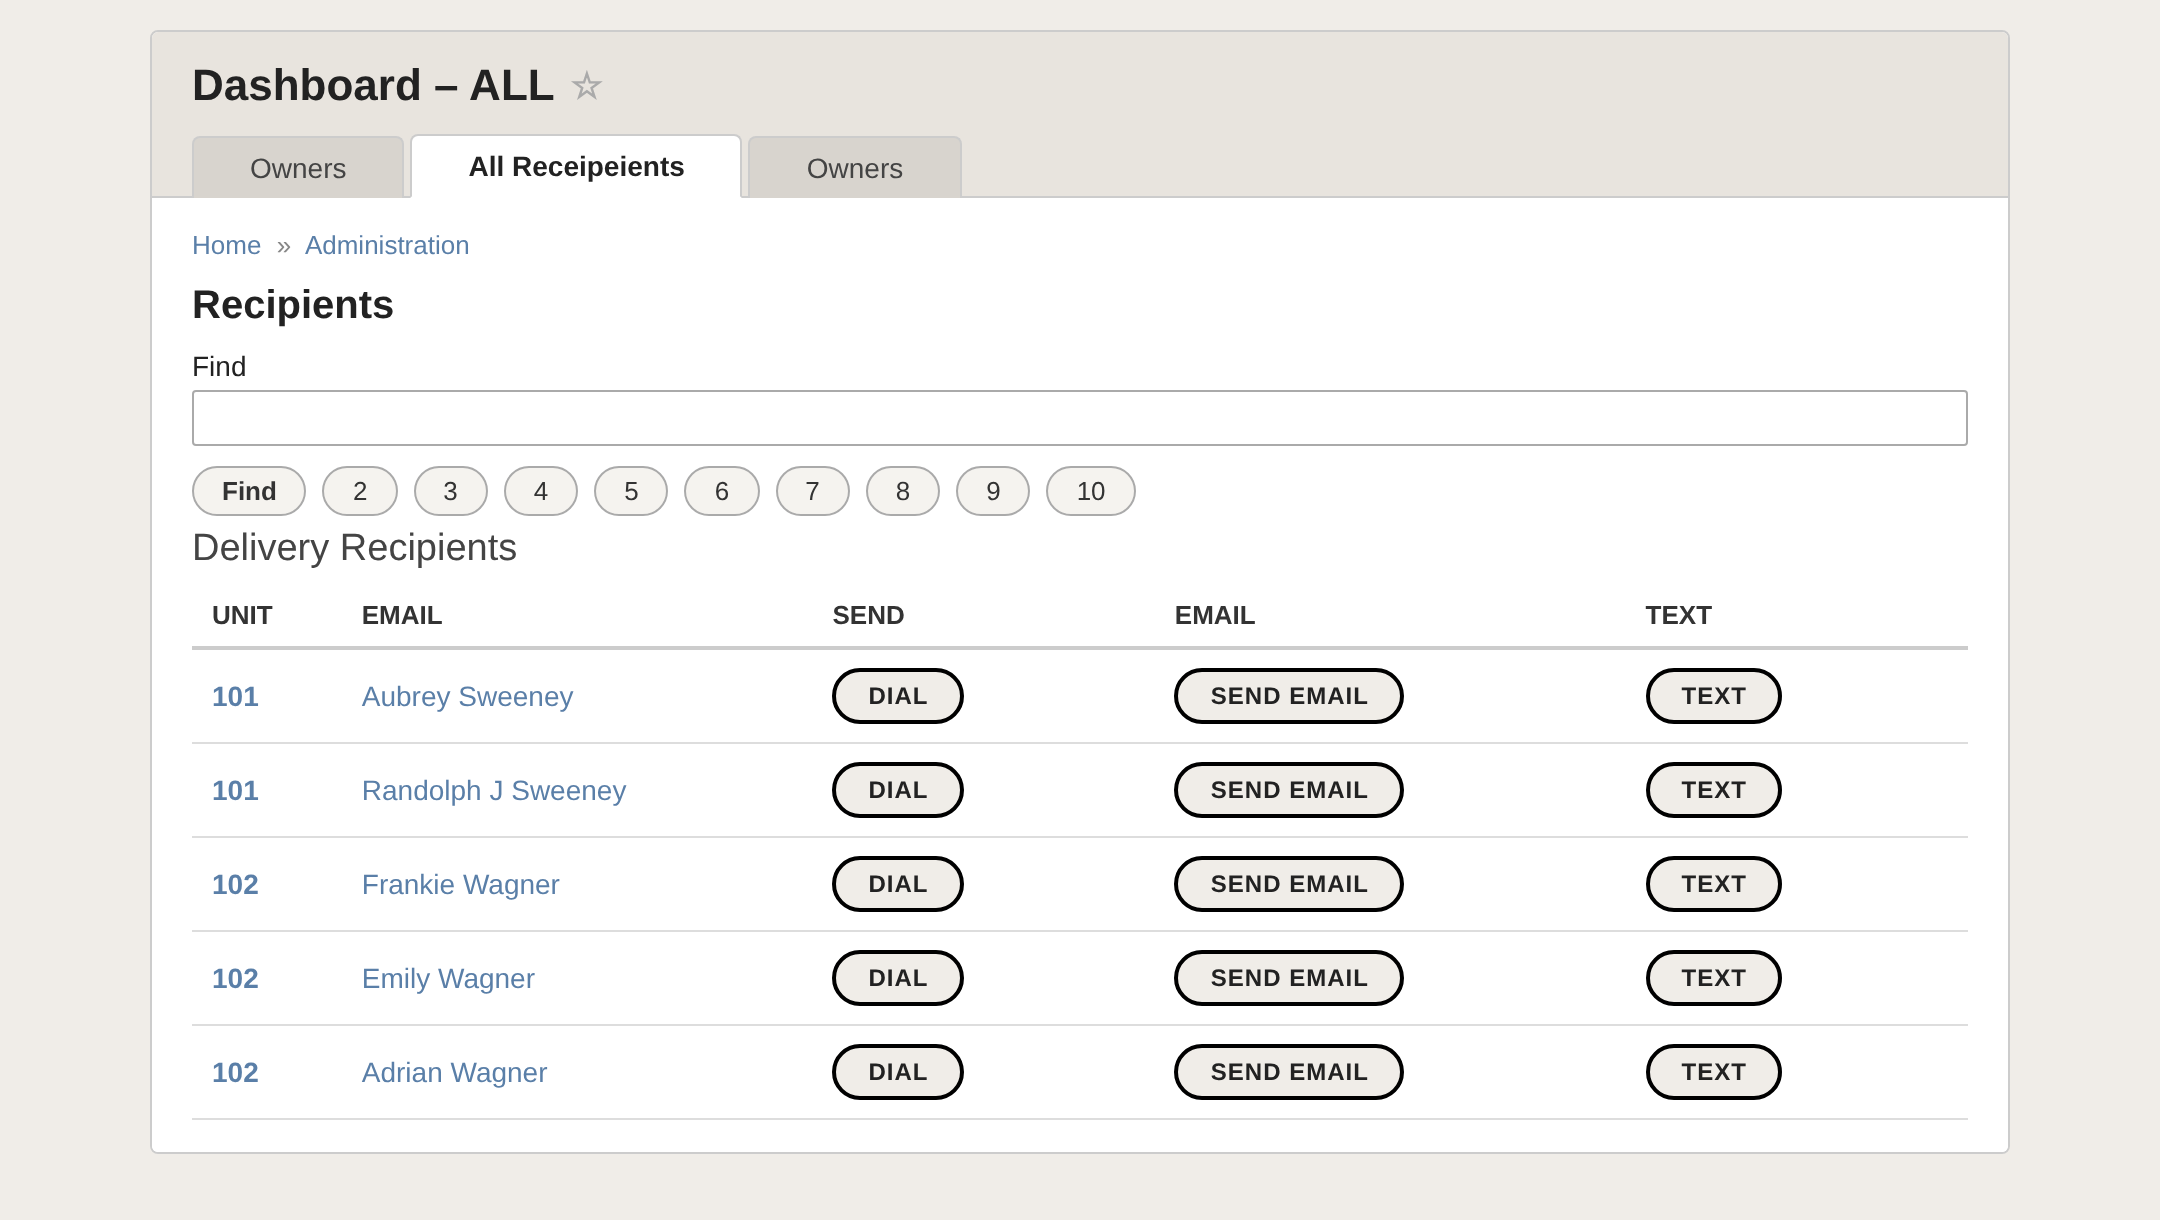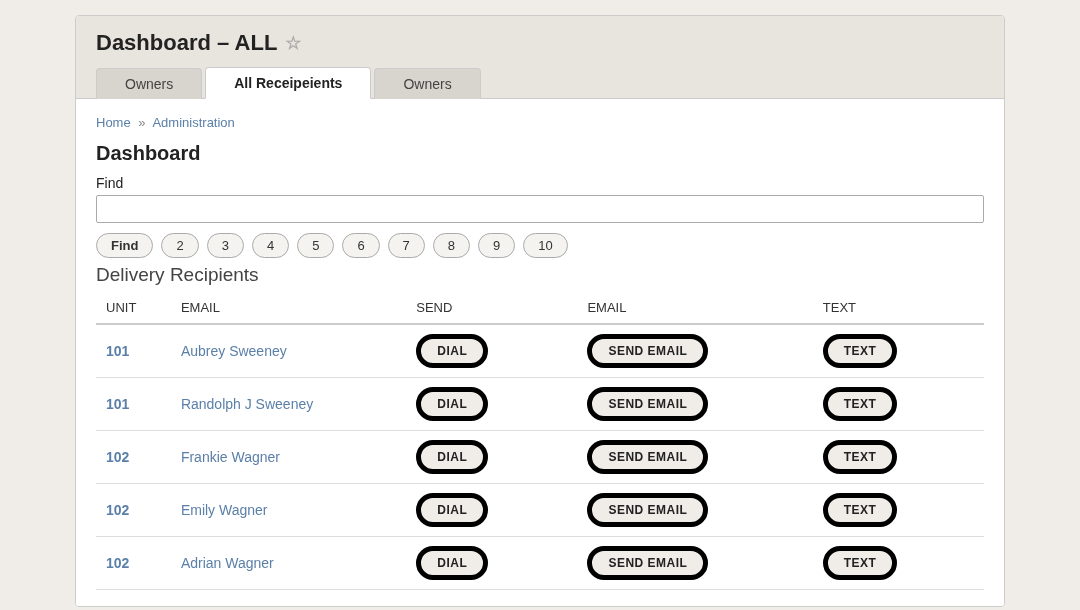--- a/index.html
+++ b/index.html
@@ -124,21 +124,21 @@
       width: 100%;
       border-collapse: collapse;
     }
     thead tr {
       border-bottom: 2px solid #ccc;
     }
     thead th {
       text-align: left;
       padding: 8px 10px;
       font-size: 13px;
-      font-weight: normal;
+      font-weight: bold;
       color: #333;
       background: #fff;
     }
     tbody tr {
       border-bottom: 1px solid #ddd;
     }
     tbody td {
       padding: 9px 10px;
       font-size: 14px;
       vertical-align: middle;
@@ -147,21 +147,21 @@
       color: #5a7fa8;
       font-weight: bold;
       width: 70px;
     }
     .name-cell {
       color: #5a7fa8;
       cursor: pointer;
       width: 220px;
     }
     .action-btn {
-      border: 5px solid #000000;
+      border: 2px solid #000000;
       border-radius: 20px;
       background: #f0ede8;
       padding: 5px 16px;
       font-size: 12px;
       font-weight: bold;
       cursor: pointer;
       color: #222;
       letter-spacing: 0.5px;
     }
     .phone-col { width: 160px; }
@@ -186,21 +186,21 @@
     </div>
   </div>
 
   <div class="content-area">
     <div class="breadcrumb">
       <a href="#">Home</a>
       <span class="separator">»</span>
       <a href="#">Administration</a>
     </div>
 
-    <div class="section-title">Dashboard</div>
+    <div class="section-title">Recipients</div>
 
     <div class="find-label">Find</div>
     <input class="find-input" type="text" placeholder="" style="">
 
     <div class="pagination">
       <button class="page-btn find-btn">Find</button>
       <button class="page-btn">2</button>
       <button class="page-btn">3</button>
       <button class="page-btn">4</button>
       <button class="page-btn">5</button>

